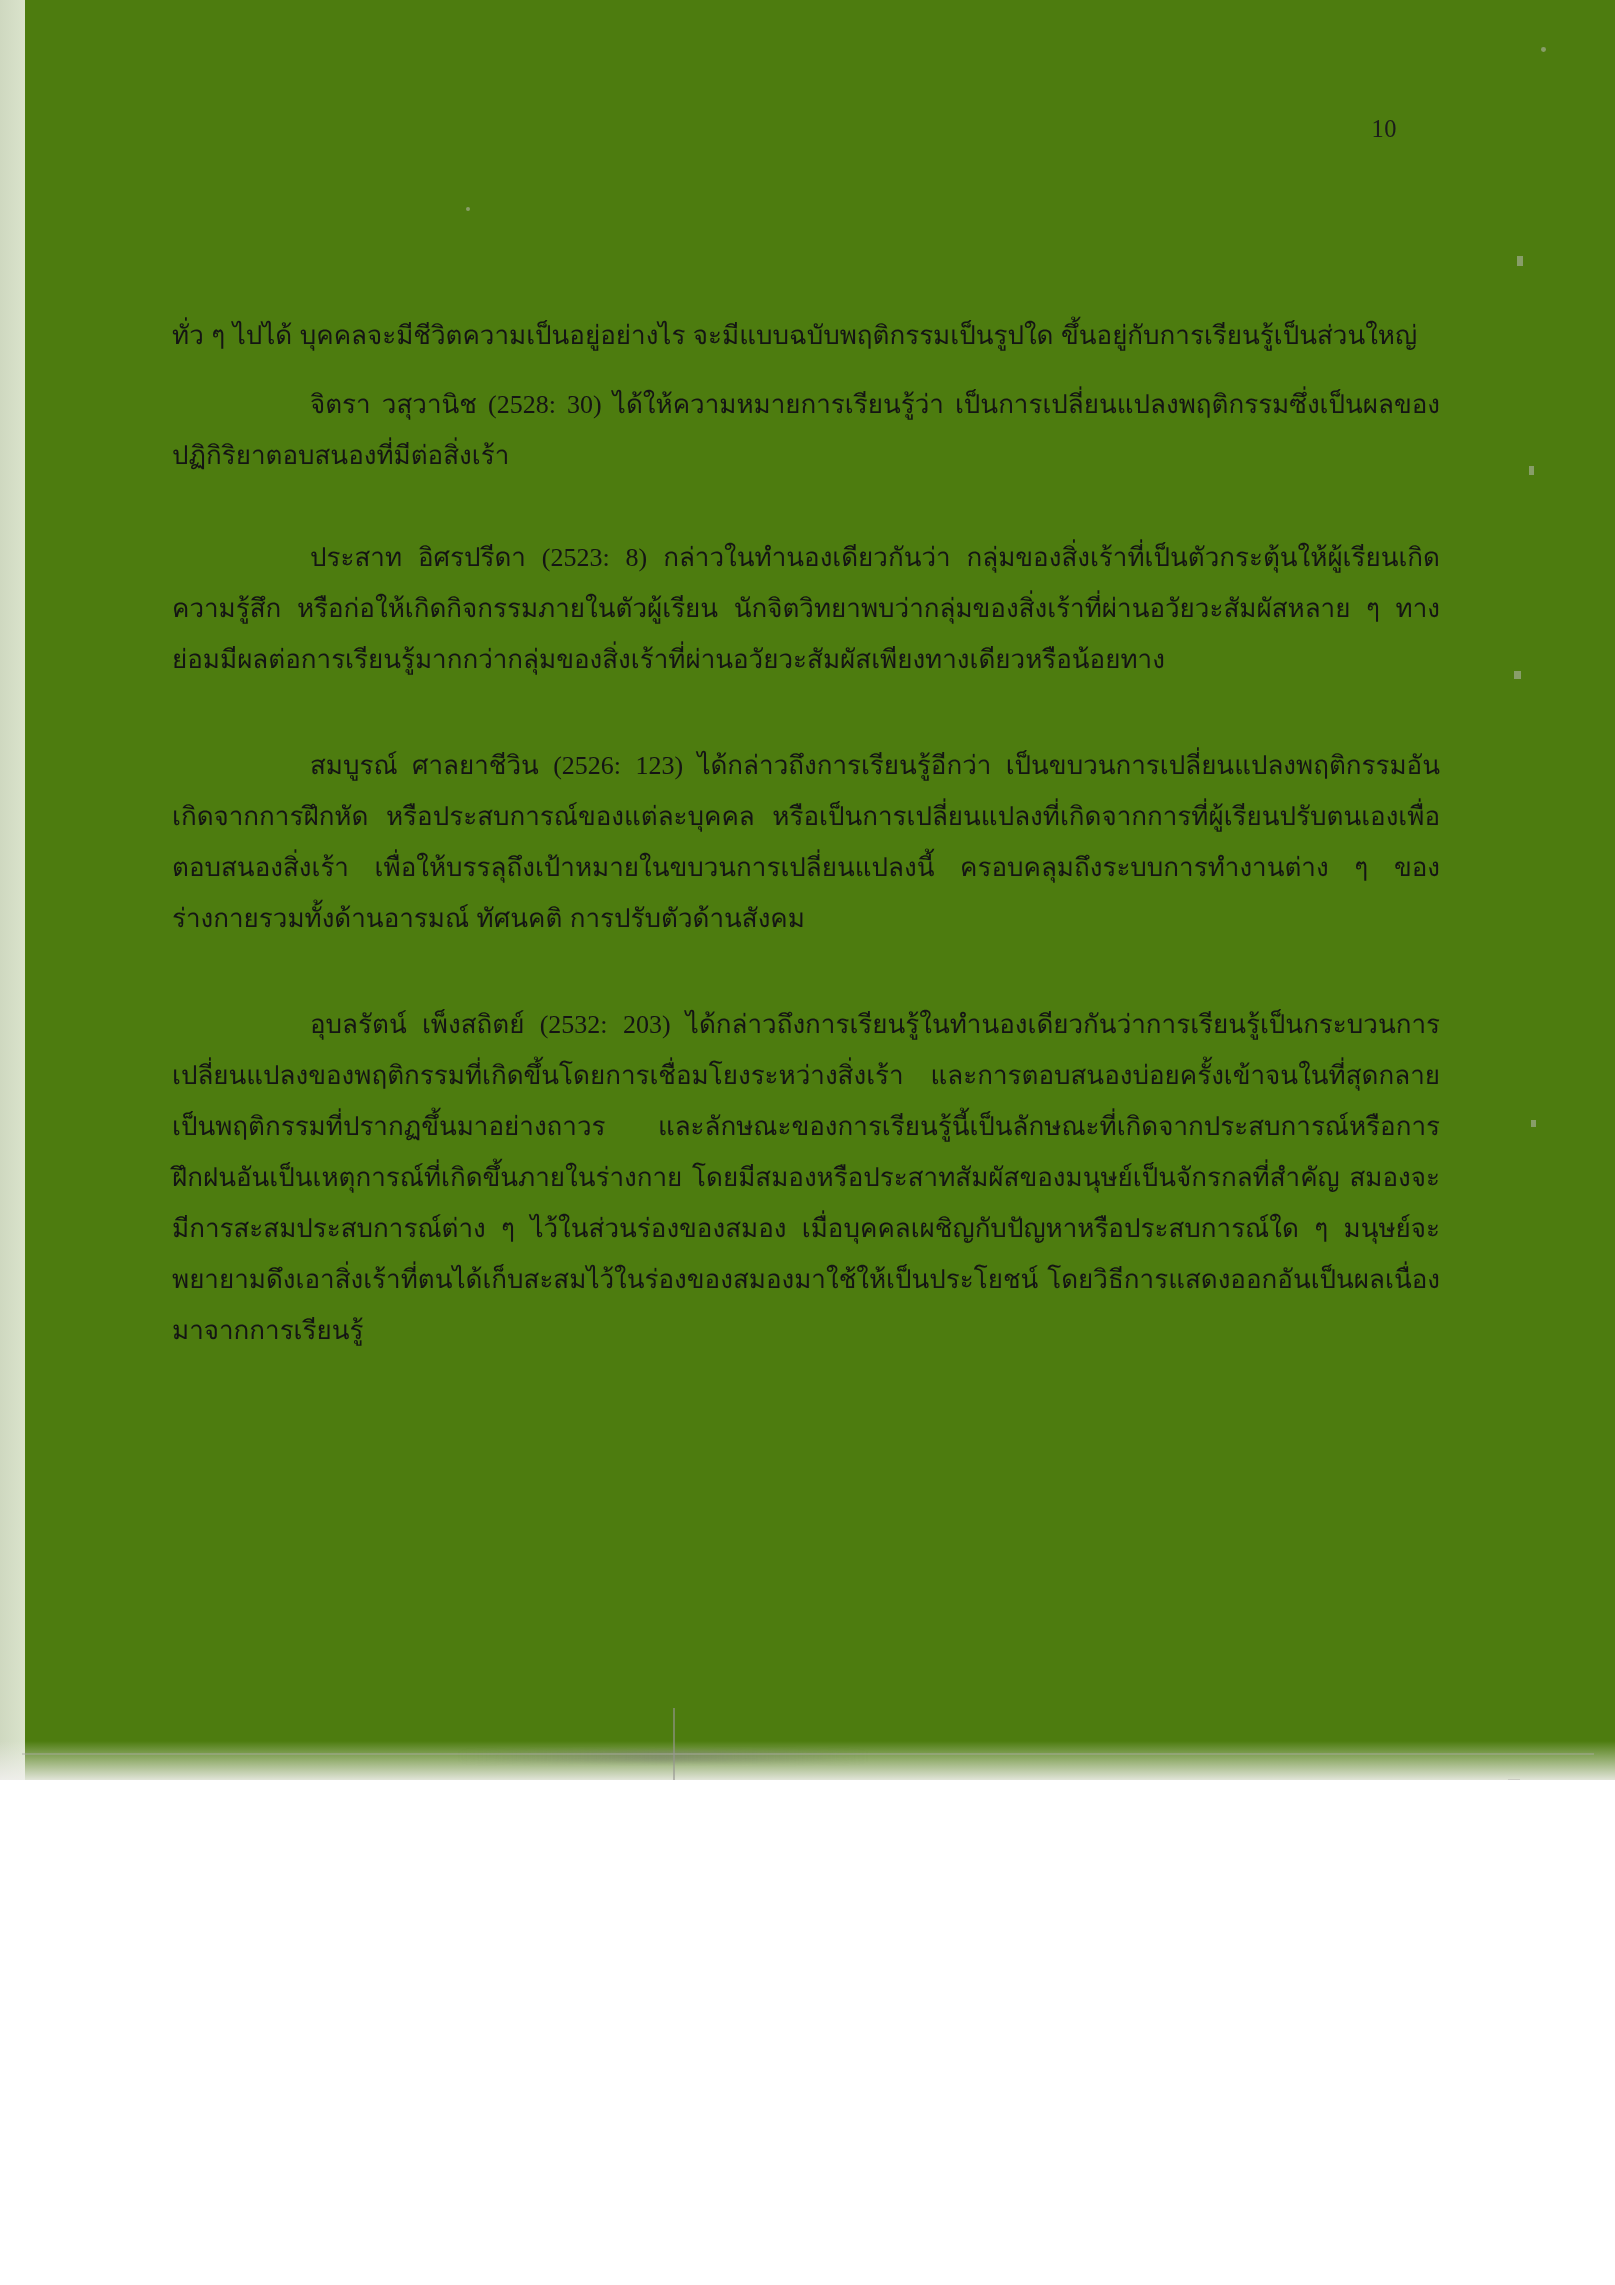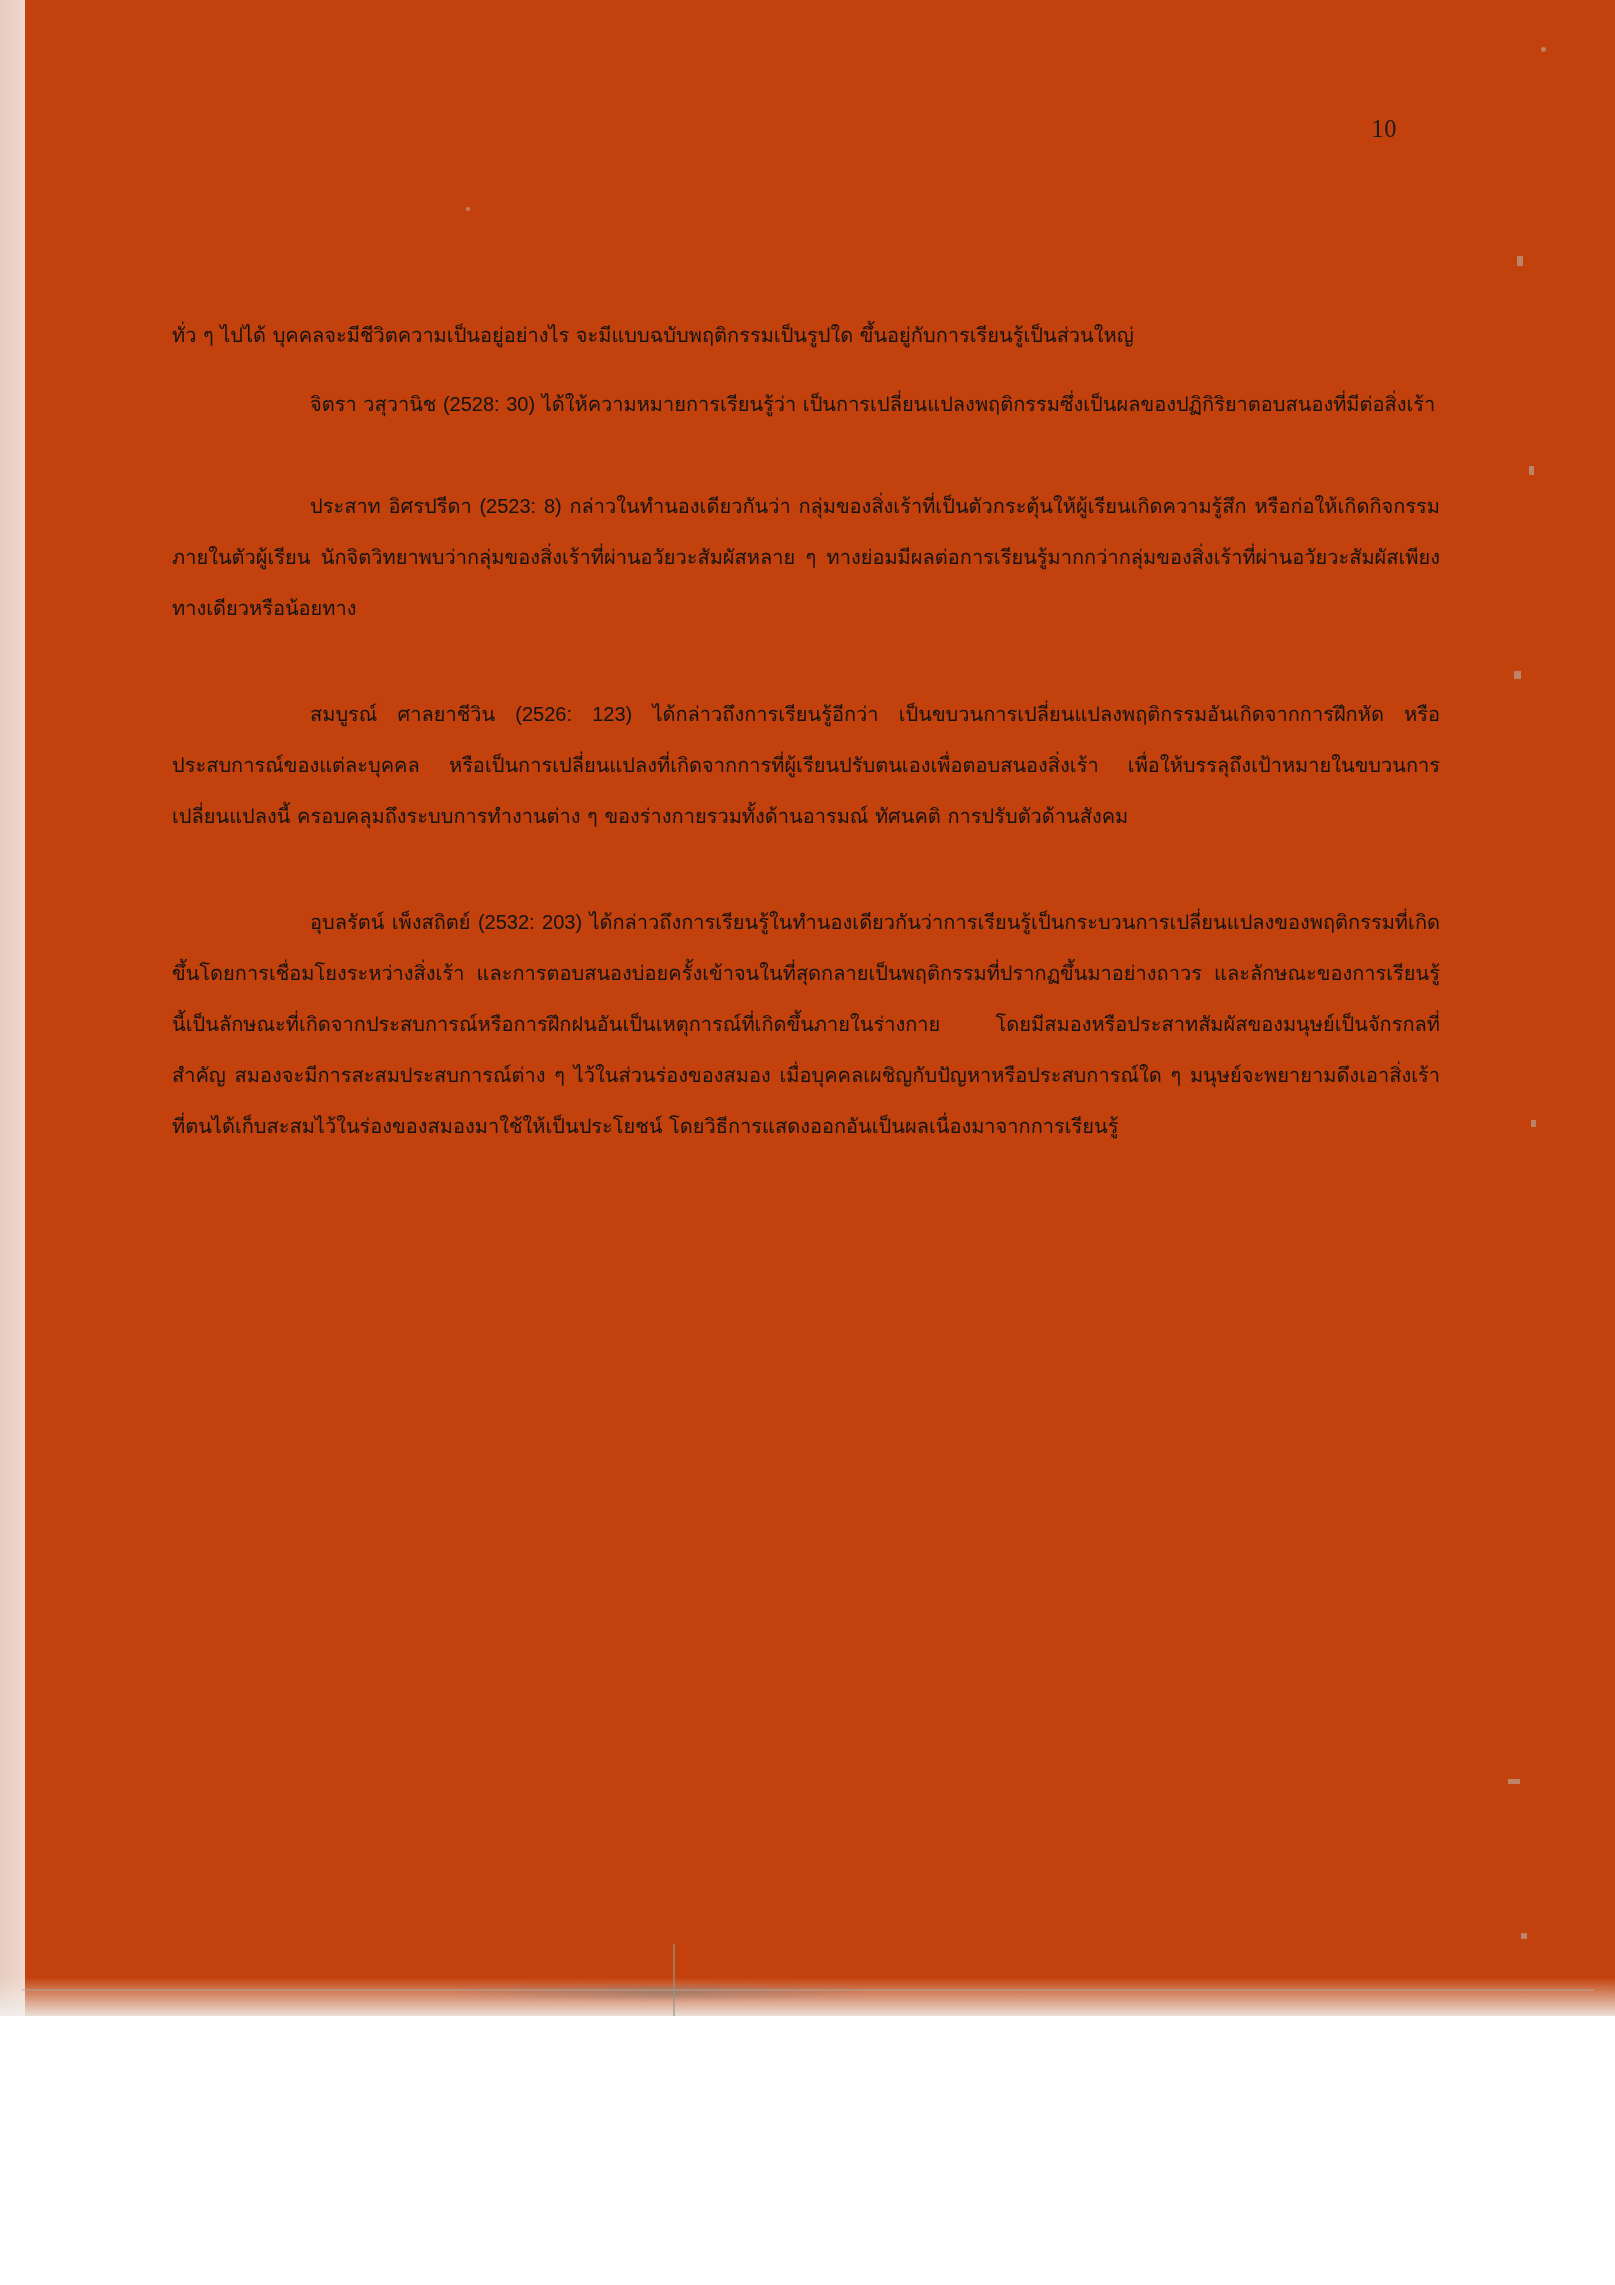--- a/index.html
+++ b/index.html
@@ -6,22 +6,22 @@
     margin: 0;
     padding: 0;
     background: #ffffff;
   }
   body {
     font-family: "DejaVu Sans", sans-serif;
   }
   .page {
     position: relative;
     width: 1615px;
-    height: 2016px;
-    background: #c2410c;
+    height: 1780px;
+    background: #4d7c0f;
     overflow: hidden;
     box-sizing: border-box;
   }
   
   .scan-edge-left {
     position: absolute;
     left: 0;
     top: 0;
     width: 25px;
     height: 2286px;
@@ -52,26 +52,26 @@
     letter-spacing: 0.5px;
   }
   .content {
     position: absolute;
     left: 172px;
     top: 310px;
     width: 1268px;
   }
   p.para {
     margin: 0 0 0 0;
-    font-size: 20px;
+    font-size: 26px;
     line-height: 51px;
     color: #141414;
     text-align: justify;
     text-justify: inter-word;
-    font-family: Liberation Sans, sans-serif;
+    font-family: Liberation Serif, serif;
     word-spacing: 1px;
   }
   p.indent {
     text-indent: 138px;
   }
   .gap-sm { height: 17.6px; }
   .gap-md { height: 51px; }
   .gap-lg { height: 55px; }
   .bottom-smudge {
     position: absolute;

